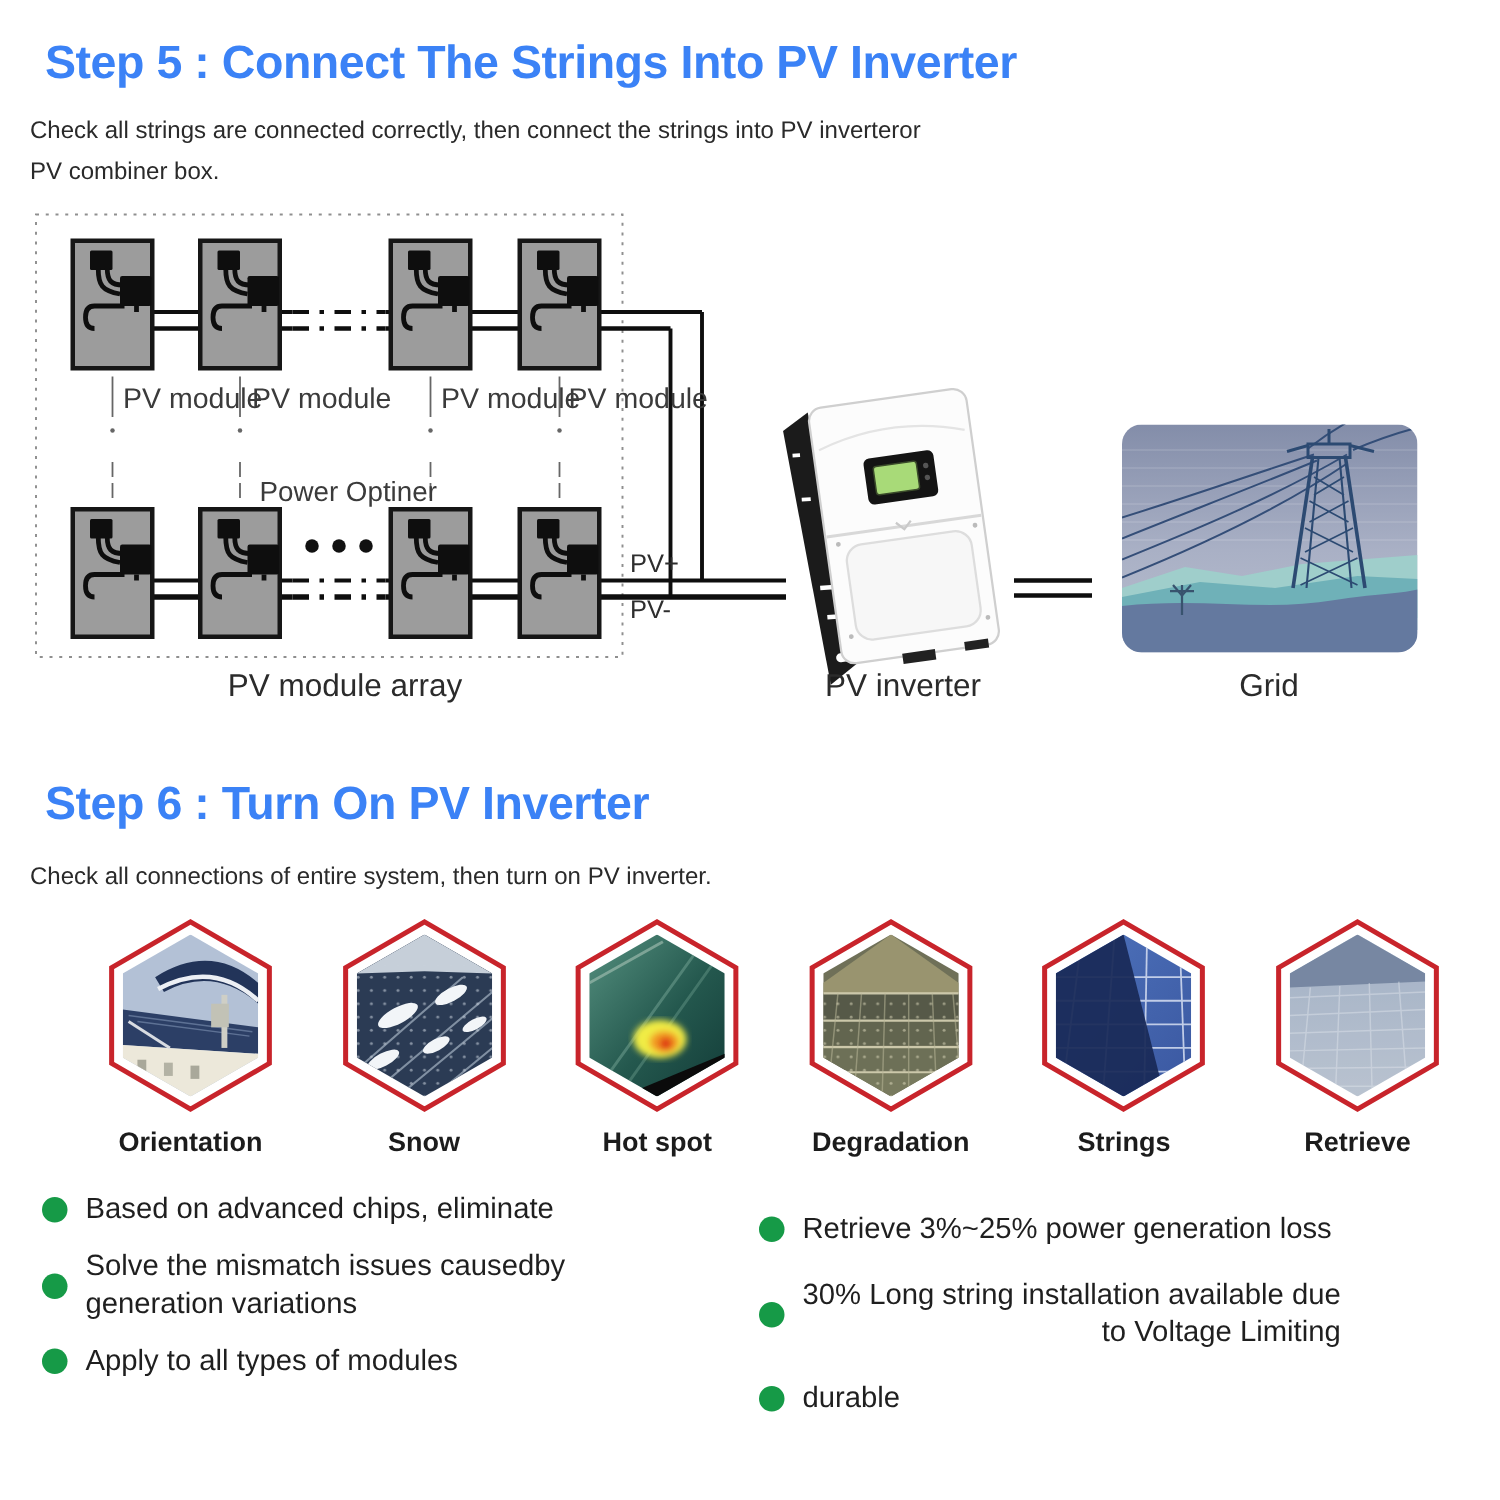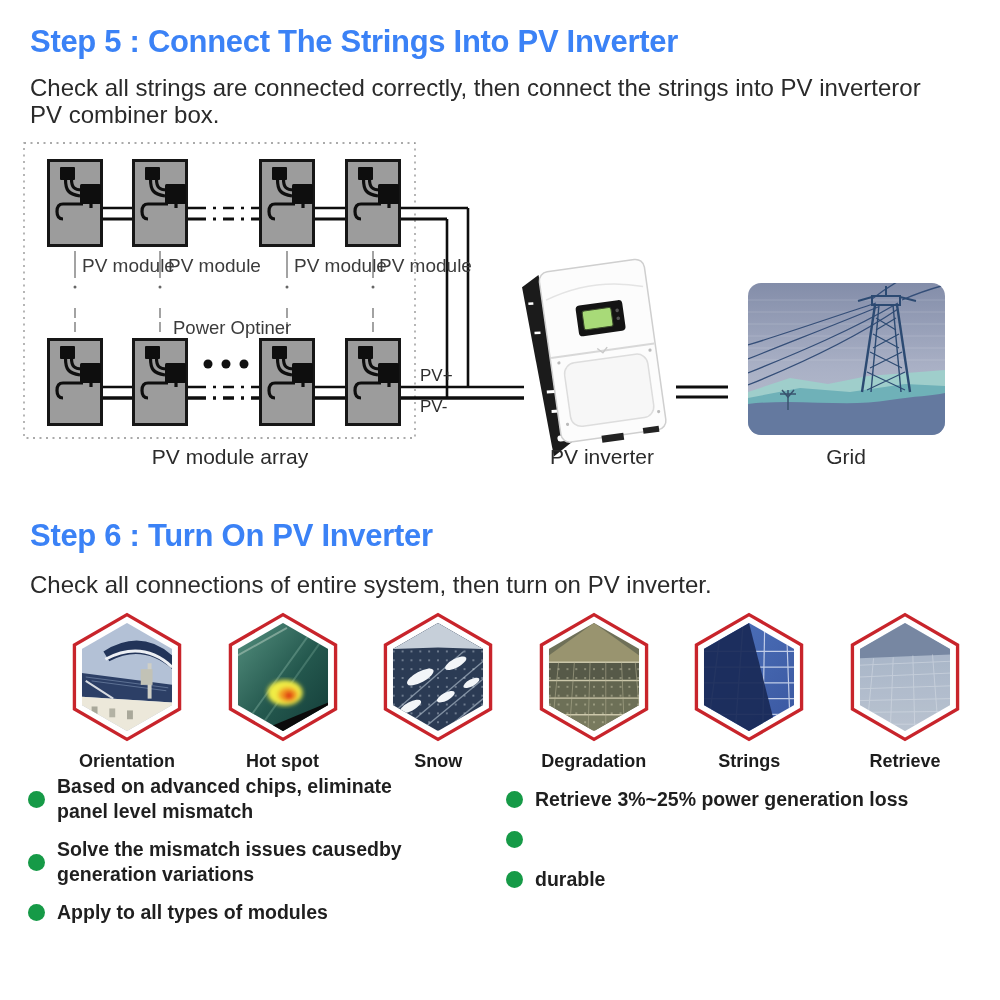--- a/index.html
+++ b/index.html
@@ -2,30 +2,30 @@
 <html><head>
 <meta charset="utf-8">
 <style>
   html,body{margin:0;padding:0;background:#fff;}
   .page{position:relative;width:1000px;height:1000px;background:#fff;overflow:hidden;
         font-family:"Liberation Sans","DejaVu Sans",sans-serif;color:#262626;}
   .step-title{position:absolute;left:30px;margin:0;font-size:31px;font-weight:bold;
               letter-spacing:-.3px;color:#3b82f6;}
   #step5-title{top:24px;}
   #step6-title{top:518px;}
-  .step-desc{position:absolute;left:30px;margin:0;font-size:24px;line-height:27px;color:#2a2a2a;}
+  .step-desc{position:absolute;left:20px;margin:0;font-size:16px;line-height:27px;color:#2a2a2a;}
   #step5-desc{top:74px;}
   #step6-desc{top:571px;}
   .ln{display:block;}
   .diagram-wrap{position:absolute;left:0;top:140px;width:804px;height:340px;}
   .diagram-wrap svg{display:block;}
   .factors{position:absolute;top:612px;left:52px;width:928px;display:flex;justify-content:space-between;}
   .factor{width:150px;display:flex;flex-direction:column;align-items:center;}
   .factor-label{margin-top:9px;font-size:18px;font-weight:bold;color:#1c1c1c;text-align:center;}
-  .benefits{position:absolute;top:774px;left:28px;width:960px;display:flex;font-weight:bold;}
+  .benefits{position:absolute;top:794px;left:28px;width:960px;display:flex;}
   .col{display:flex;flex-direction:column;}
   .col-left{width:478px;}
   .col-right{width:482px;padding-top:13px;text-align:right;}
   .benefit{display:flex;align-items:center;margin-bottom:13px;}
   .col-right .benefit{margin-bottom:19px;}
   .dot{flex:0 0 17px;width:17px;height:17px;border-radius:50%;background:#169a47;margin-right:12px;}
   .btext{font-size:19.5px;line-height:25px;color:#1f1f1f;}
 </style>
 </head>
 <body>
@@ -227,20 +227,53 @@
           <rect x="58" y="100" width="6" height="9" fill="#a9a89a"></rect>
           <path d="M16,70 L44,88" stroke="#d8dce2" stroke-width="2"></path>
         </g>
       </svg>
       <div class="factor-label">Orientation</div>
     </div>
 
     <div class="factor">
       <svg width="114" height="130" viewBox="0 0 116 132">
         <defs>
+          <clipPath id="hc-s">
+              <polygon points="58,11 104,37.5 104,94.5 58,121 12,94.5 12,37.5"></polygon>
+            </clipPath>
+          <pattern id="p-s" width="9" height="9" patternUnits="userSpaceOnUse">
+              <circle cx="4" cy="4" r="1" fill="#cdd6e0"></circle>
+            </pattern>
+        </defs>
+        <polygon points="58,2.5 111.5,33.5 111.5,98.5 58,129.5 4.5,98.5 4.5,33.5" fill="#fff" stroke="#c8242b" stroke-width="3.4"></polygon>
+        <g clip-path="url(#hc-s)">
+          <rect x="12" y="11" width="92" height="110" fill="#2b3b54"></rect>
+          <polygon points="12,37.5 58,11 104,37.5 58,36" fill="#c6cfd9"></polygon>
+          <g stroke="#97a6b6" stroke-width="1.4" opacity="0.8">
+            <path d="M20,121 L104,50"></path>
+              <path d="M6,108 L84,40"></path>
+              <path d="M40,121 L104,68"></path>
+              <path d="M64,121 L104,88"></path>
+          </g>
+          <rect x="12" y="32" width="92" height="89" fill="url(#p-s)" opacity="0.55"></rect>
+          <g fill="#f2f5f8">
+            <ellipse cx="40" cy="66" rx="15" ry="5.5" transform="rotate(-28 40 66)"></ellipse>
+            <ellipse cx="76" cy="52" rx="12" ry="4.5" transform="rotate(-28 76 52)"></ellipse>
+            <ellipse cx="30" cy="96" rx="12" ry="4.5" transform="rotate(-28 30 96)"></ellipse>
+            <ellipse cx="66" cy="86" rx="10" ry="4" transform="rotate(-28 66 86)"></ellipse>
+            <ellipse cx="92" cy="72" rx="9" ry="3.5" transform="rotate(-28 92 72)"></ellipse>
+          </g>
+        </g>
+      </svg>
+      <div class="factor-label">Snow</div>
+    </div>
+
+    <div class="factor">
+      <svg width="114" height="130" viewBox="0 0 116 132">
+        <defs>
           <clipPath id="hc-h">
               <polygon points="58,11 104,37.5 104,94.5 58,121 12,94.5 12,37.5"></polygon>
             </clipPath>
           <linearGradient id="g-h" x1="0" y1="0" x2="1" y2="1">
             <stop offset="0" stop-color="#55907f"></stop>
               <stop offset="0.55" stop-color="#24584e"></stop>
               <stop offset="1" stop-color="#133c38"></stop>
           </linearGradient>
           <filter id="f-h">
               <feGaussianBlur stdDeviation="2.2"></feGaussianBlur>
@@ -254,53 +287,20 @@
           <path d="M12,44 L62,16" stroke="#a8c3b6" stroke-width="2" opacity="0.6"></path>
           <g filter="url(#f-h)">
             <ellipse cx="60" cy="82" rx="18" ry="13" fill="#f0ec45"></ellipse>
             <ellipse cx="63" cy="84" rx="10" ry="7.5" fill="#f29a20"></ellipse>
             <circle cx="64" cy="85" r="4.5" fill="#df3c12"></circle>
           </g>
           <polygon points="34,121 104,92 104,121" fill="#0b0b0b"></polygon>
         </g>
       </svg>
       <div class="factor-label">Hot spot</div>
-    </div>
-
-    <div class="factor">
-      <svg width="114" height="130" viewBox="0 0 116 132">
-        <defs>
-          <clipPath id="hc-s">
-              <polygon points="58,11 104,37.5 104,94.5 58,121 12,94.5 12,37.5"></polygon>
-            </clipPath>
-          <pattern id="p-s" width="9" height="9" patternUnits="userSpaceOnUse">
-              <circle cx="4" cy="4" r="1" fill="#cdd6e0"></circle>
-            </pattern>
-        </defs>
-        <polygon points="58,2.5 111.5,33.5 111.5,98.5 58,129.5 4.5,98.5 4.5,33.5" fill="#fff" stroke="#c8242b" stroke-width="3.4"></polygon>
-        <g clip-path="url(#hc-s)">
-          <rect x="12" y="11" width="92" height="110" fill="#2b3b54"></rect>
-          <polygon points="12,37.5 58,11 104,37.5 58,36" fill="#c6cfd9"></polygon>
-          <g stroke="#97a6b6" stroke-width="1.4" opacity="0.8">
-            <path d="M20,121 L104,50"></path>
-              <path d="M6,108 L84,40"></path>
-              <path d="M40,121 L104,68"></path>
-              <path d="M64,121 L104,88"></path>
-          </g>
-          <rect x="12" y="32" width="92" height="89" fill="url(#p-s)" opacity="0.55"></rect>
-          <g fill="#f2f5f8">
-            <ellipse cx="40" cy="66" rx="15" ry="5.5" transform="rotate(-28 40 66)"></ellipse>
-            <ellipse cx="76" cy="52" rx="12" ry="4.5" transform="rotate(-28 76 52)"></ellipse>
-            <ellipse cx="30" cy="96" rx="12" ry="4.5" transform="rotate(-28 30 96)"></ellipse>
-            <ellipse cx="66" cy="86" rx="10" ry="4" transform="rotate(-28 66 86)"></ellipse>
-            <ellipse cx="92" cy="72" rx="9" ry="3.5" transform="rotate(-28 92 72)"></ellipse>
-          </g>
-        </g>
-      </svg>
-      <div class="factor-label">Snow</div>
     </div>
 
     <div class="factor">
       <svg width="114" height="130" viewBox="0 0 116 132">
         <defs>
           <clipPath id="hc-d">
               <polygon points="58,11 104,37.5 104,94.5 58,121 12,94.5 12,37.5"></polygon>
             </clipPath>
           <pattern id="p-d" width="9" height="9" patternUnits="userSpaceOnUse">
               <circle cx="4" cy="4" r="1" fill="#e4e0c2"></circle>
@@ -400,21 +400,20 @@
     </div>
 
   </div>
 
   <div class="benefits">
     <div class="col col-left">
       <div class="benefit">
         <span class="dot"></span>
         <div class="btext">
           <span class="ln">Based on advanced chips, eliminate</span>
-          <span class="ln">panel level mismatch</span>
         </div>
       </div>
       <div class="benefit">
         <span class="dot"></span>
         <div class="btext">
           <span class="ln">Solve the mismatch issues causedby</span>
           <span class="ln">generation variations</span>
         </div>
       </div>
       <div class="benefit">
@@ -426,20 +425,24 @@
     </div>
     <div class="col col-right">
       <div class="benefit">
         <span class="dot"></span>
         <div class="btext">
           <span class="ln">Retrieve 3%~25% power generation loss</span>
         </div>
       </div>
       <div class="benefit">
         <span class="dot"></span>
+        <div class="btext">
+          <span class="ln">30% Long string installation available due</span>
+          <span class="ln">to Voltage Limiting</span>
+        </div>
       </div>
       <div class="benefit">
         <span class="dot"></span>
         <div class="btext">
           <span class="ln">durable</span>
         </div>
       </div>
     </div>
   </div>
 

